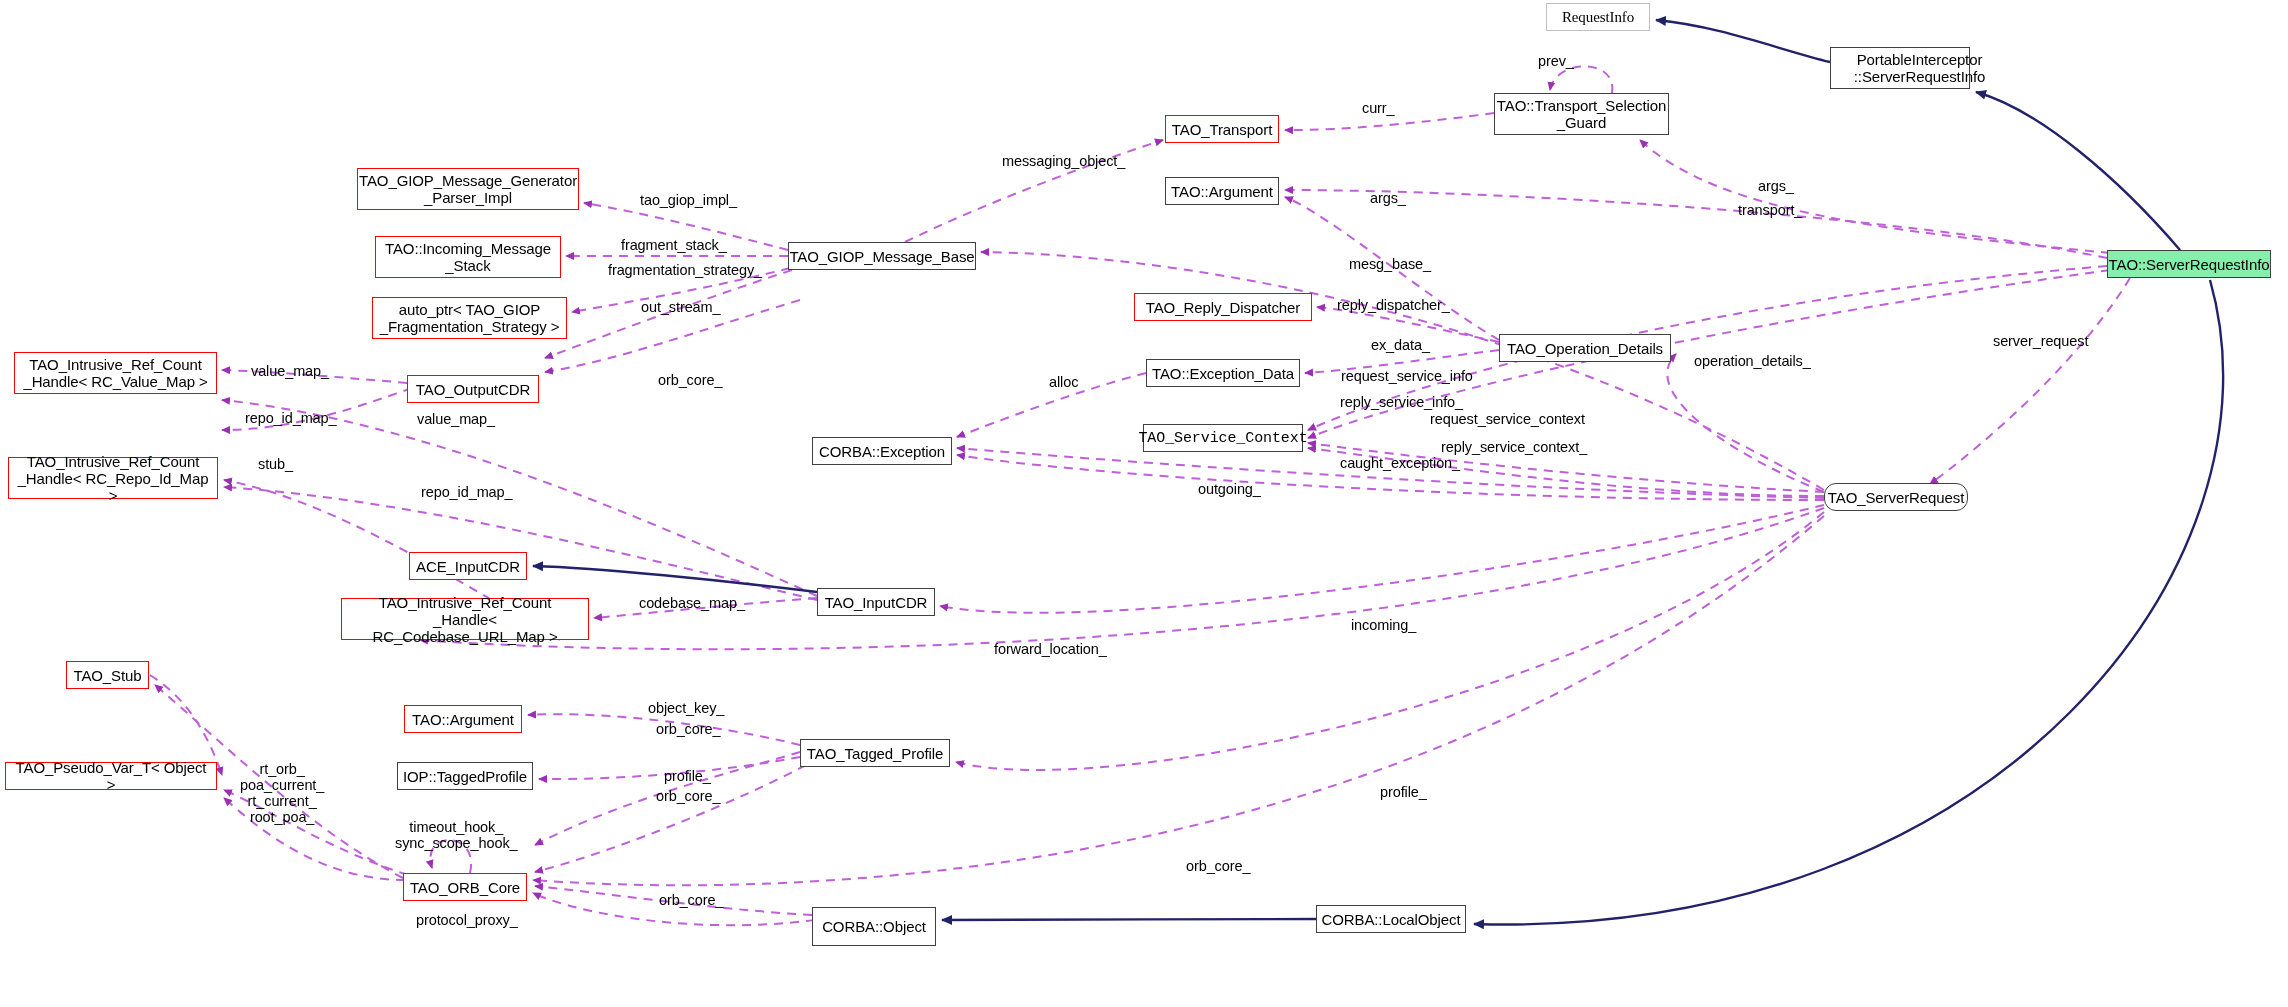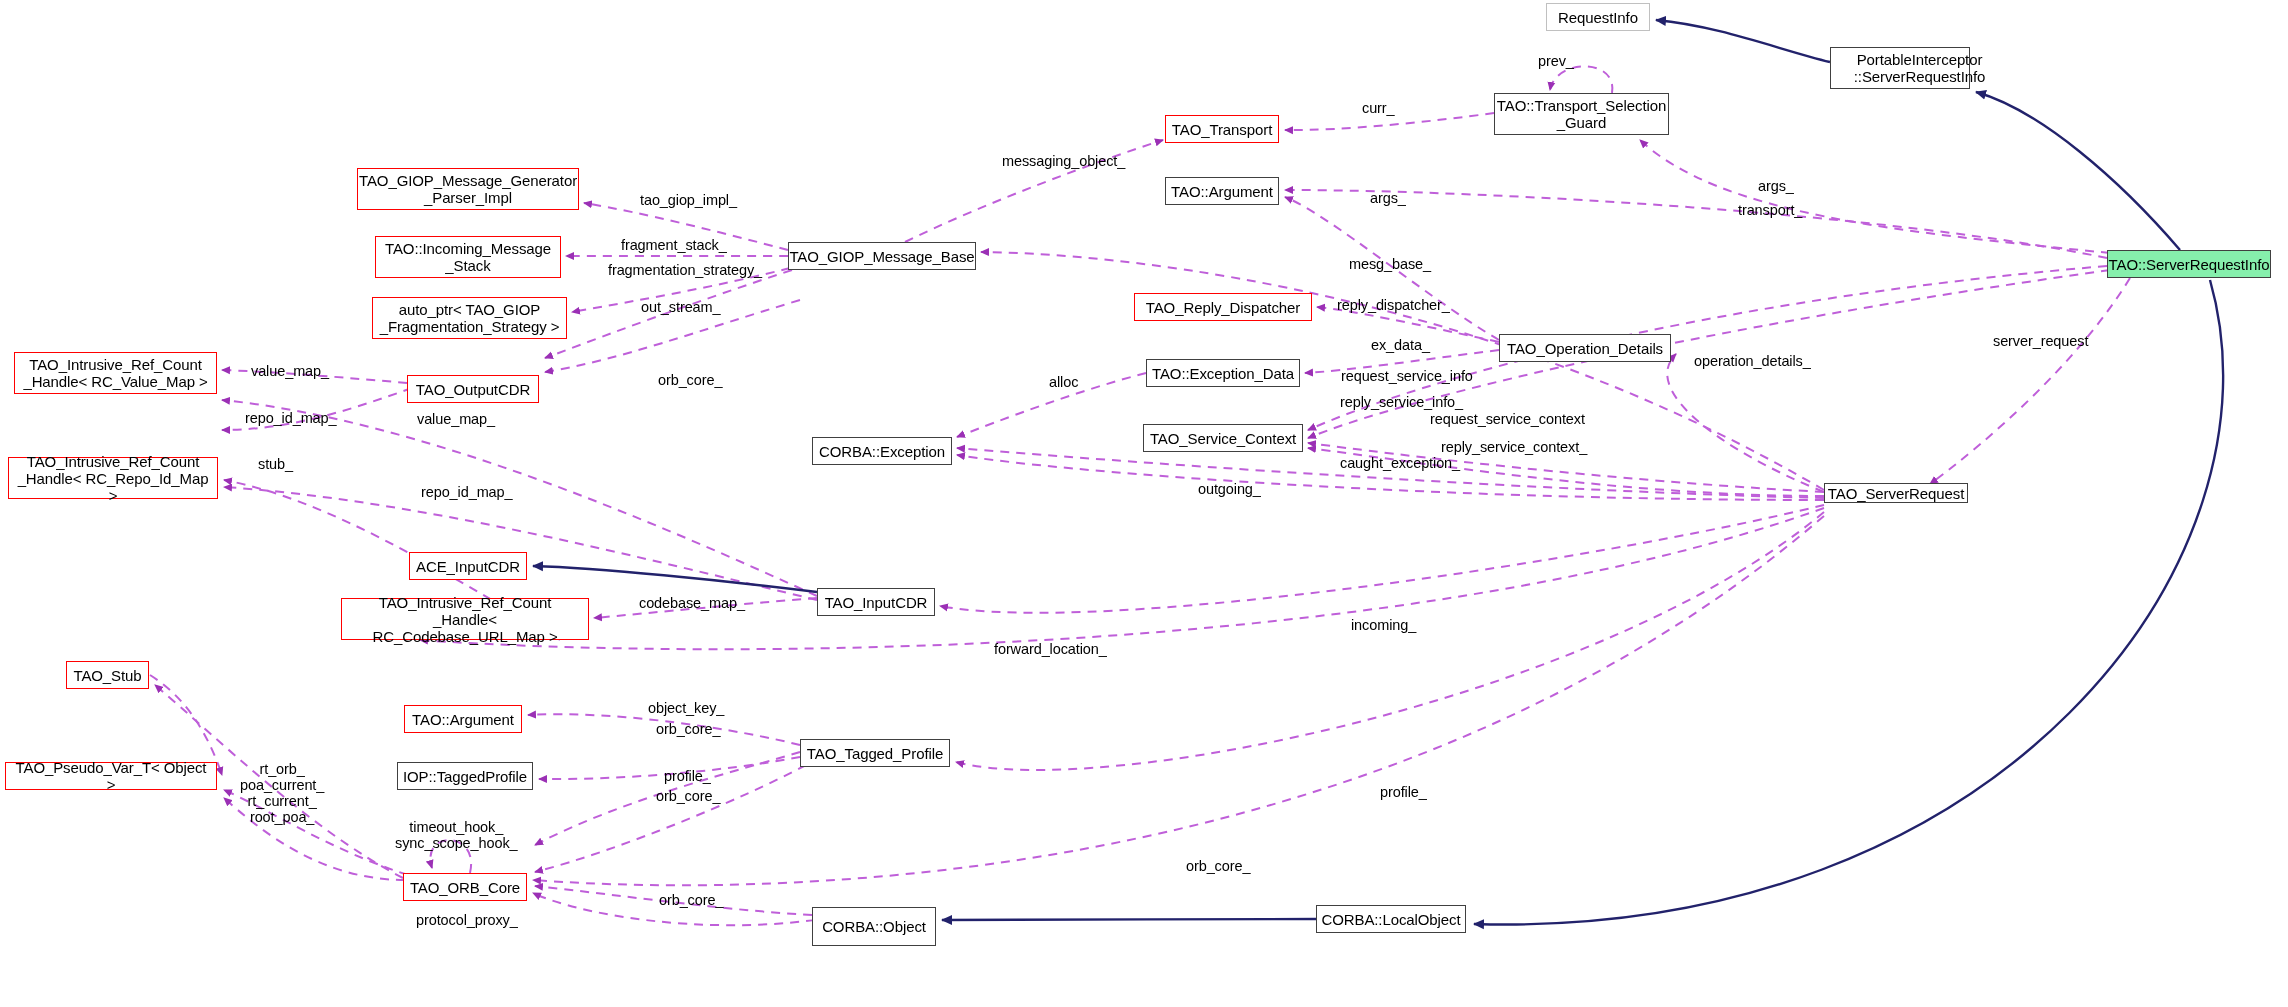--- a/index.html
+++ b/index.html
@@ -29,21 +29,21 @@
     background:#ffffff;
     white-space:pre-line;
     padding:1px 5px;
     letter-spacing:-0.1px;
   }
   
   .node.red{ border:1.5px solid #ff0000; }
   
   .node.dark{ border:1.5px solid #404040; }
   
-  .node.light{ border:1.5px solid #c0c0c0; }
+  .node.light{ border:1.5px solid #c0c0c0;font-family:Liberation Serif, serif; }
   
   .node.focus{ border:1.5px solid #404040; background:#86efac; }
 
   .elabel{
     position:absolute;
     font-size:14.5px;
     line-height:16px;
     color:#000000;
     white-space:pre-line;
     text-align:center;
@@ -186,25 +186,25 @@
       <div class="node dark" style="left: 788px; top: 242px; width: 188px; height: 28px;">TAO_GIOP_Message_Base</div>
       <div class="node focus" style="left: 2107px; top: 250px; width: 164px; height: 28px;">TAO::ServerRequestInfo</div>
       <div class="node red" style="left: 372px; top: 297px; width: 195px; height: 42px;">auto_ptr&lt; TAO_GIOP
 _Fragmentation_Strategy &gt;</div>
       <div class="node red" style="left: 1134px; top: 293px; width: 178px; height: 28px;">TAO_Reply_Dispatcher</div>
       <div class="node dark" style="left: 1499px; top: 334px; width: 172px; height: 28px;">TAO_Operation_Details</div>
       <div class="node red" style="left: 14px; top: 352px; width: 203px; height: 42px;">TAO_Intrusive_Ref_Count
 _Handle&lt; RC_Value_Map &gt;</div>
       <div class="node dark" style="left: 1146px; top: 359px; width: 154px; height: 28px;">TAO::Exception_Data</div>
       <div class="node red" style="left: 407px; top: 375px; width: 132px; height: 28px;">TAO_OutputCDR</div>
-      <div class="node dark" style="left: 1143px; top: 424px; width: 160px; height: 28px;">TAO_Service_Context</div>
+      <div class="node dark" style="left: 1143px; top: 424px; width: 160px; height: 28px; font-family: Liberation Mono, monospace;">TAO_Service_Context</div>
       <div class="node dark" style="left: 812px; top: 437px; width: 140px; height: 28px;">CORBA::Exception</div>
       <div class="node red" style="left: 8px; top: 457px; width: 210px; height: 42px;">TAO_Intrusive_Ref_Count
 _Handle&lt; RC_Repo_Id_Map &gt;</div>
-      <div class="node dark" style="left: 1824px; top: 483px; width: 144px; height: 20px;">TAO_ServerRequest</div>
+      <div class="node dark" style="left: 1824px; top: 483px; width: 144px; height: 28px; border-radius: 12px;">TAO_ServerRequest</div>
       <div class="node red" style="left: 409px; top: 552px; width: 118px; height: 28px;">ACE_InputCDR</div>
       <div class="node red" style="left: 341px; top: 598px; width: 248px; height: 42px;">TAO_Intrusive_Ref_Count
 _Handle&lt; RC_Codebase_URL_Map &gt;</div>
       <div class="node dark" style="left: 817px; top: 588px; width: 118px; height: 28px;">TAO_InputCDR</div>
       <div class="node red" style="left: 66px; top: 661px; width: 83px; height: 28px;">TAO_Stub</div>
       <div class="node red" style="left: 404px; top: 705px; width: 118px; height: 28px;">TAO::Argument</div>
       <div class="node dark" style="left: 800px; top: 739px; width: 150px; height: 28px;">TAO_Tagged_Profile</div>
       <div class="node dark" style="left: 397px; top: 762px; width: 136px; height: 28px;">IOP::TaggedProfile</div>
       <div class="node red" style="left: 5px; top: 762px; width: 212px; height: 28px;">TAO_Pseudo_Var_T&lt; Object &gt;</div>
       <div class="node red" style="left: 403px; top: 873px; width: 124px; height: 28px;">TAO_ORB_Core</div>

